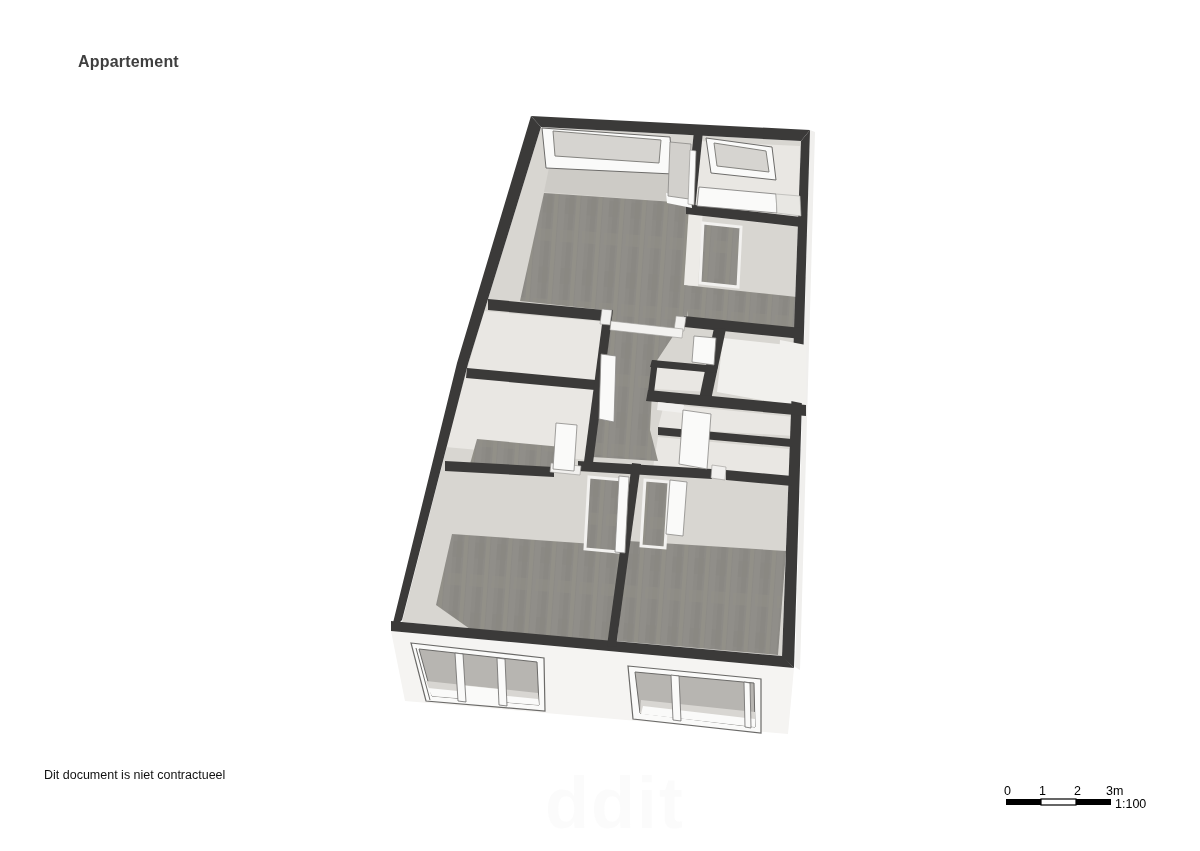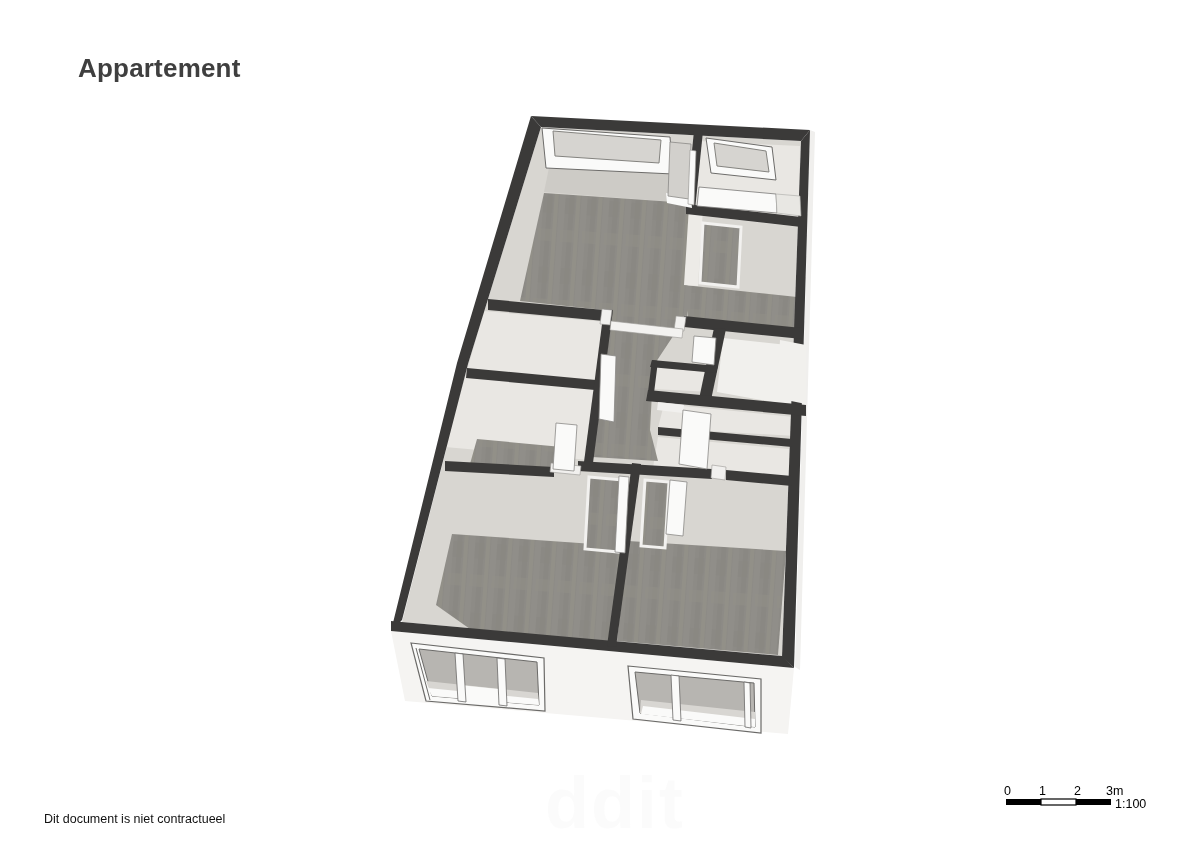--- a/index.html
+++ b/index.html
@@ -1,19 +1,19 @@
 <!DOCTYPE html>
 <html><head>
 <meta charset="utf-8">
 <title>Appartement</title>
 <style>
 html,body{margin:0;padding:0;background:#ffffff;width:1200px;height:851px;overflow:hidden;}
 body{font-family:"Liberation Sans", sans-serif;position:relative;}
-.title{position:absolute;left:78px;top:53px;font-size:26px;font-weight:bold;color:#3f3f3f;letter-spacing:0.2px;}
-.footnote{position:absolute;left:44px;top:768px;font-size:12.5px;color:#111;margin-top:44px;}
+.title{position:absolute;left:78px;top:53px;font-size:16px;font-weight:bold;color:#3f3f3f;letter-spacing:0.2px;}
+.footnote{position:absolute;left:44px;top:768px;font-size:12.5px;color:#111;}
 .watermark{position:absolute;left:545px;top:762px;font-size:72px;font-weight:bold;color:rgba(185,185,183,0.055);letter-spacing:2px;}
 .scale{position:absolute;left:1000px;top:784px;width:170px;font-size:12px;color:#000;}
 svg{position:absolute;left:0;top:0;}
 </style>
 </head>
 <body>
 
 <svg width="1200" height="851" viewBox="0 0 1200 851">
 <defs>
 <pattern id="wd" width="22" height="70" patternUnits="userSpaceOnUse" patternTransform="rotate(4)">

